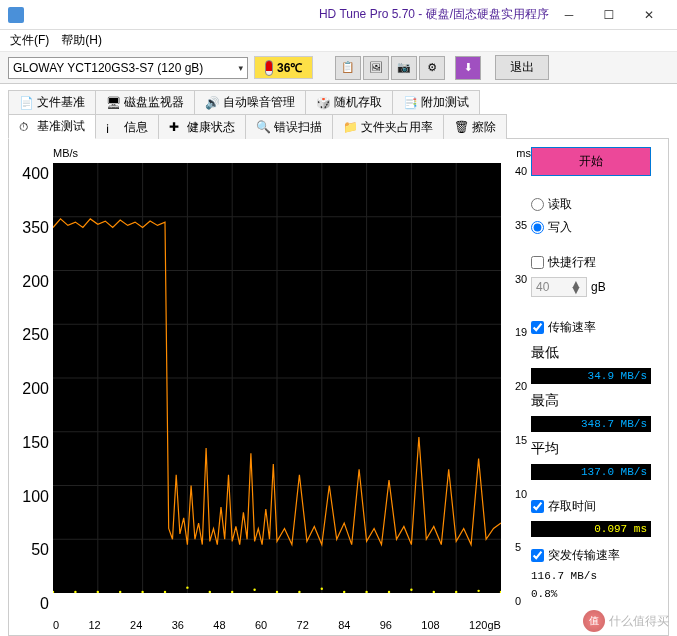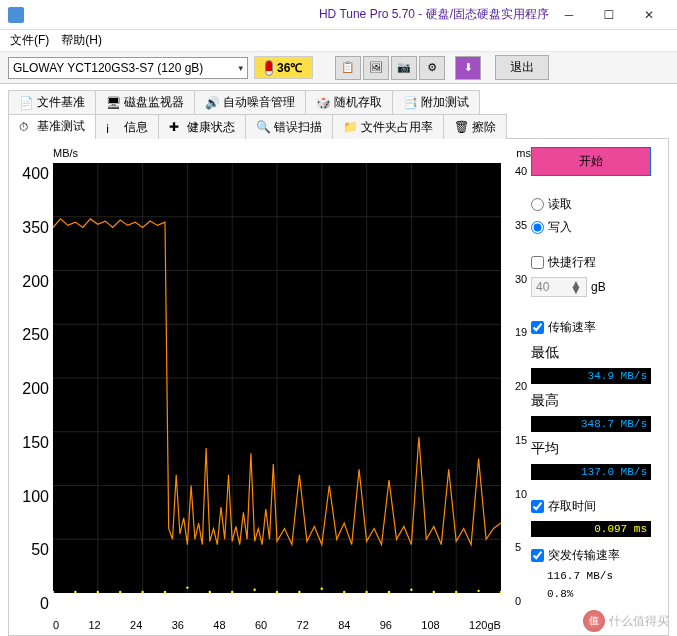--- a/index.html
+++ b/index.html
@@ -37,21 +37,21 @@
 .side-panel { width: 120px; display: flex; flex-direction: column; gap: 6px; }
 .btn { padding: 5px 0; border: 1px solid #0078d7; background: #ec4899; text-align: center; cursor: pointer; }
 .radio-row, .check-row { display: flex; align-items: center; gap: 4px; }
 .radio-row input, .check-row input { margin: 0; }
 .spin-row { display: flex; align-items: center; gap: 4px; }
 .spinner { width: 56px; height: 20px; border: 1px solid #ccc; display: flex; align-items: center; padding: 0 4px; justify-content: space-between; background: #f5f5f5; color: #888; }
 .spinner .arrows { display: flex; flex-direction: column; font-size: 6px; line-height: 6px; color: #666; }
 .stat-label { font-size: 14px; margin-top: 2px; }
 .stat-val { background: #000; color: #0af; font-family: "Courier New", monospace; padding: 2px 4px; font-size: 11px; text-align: right; }
 .stat-val.yellow { color: #ff0; }
-.stat-val.plain { background: transparent; color: #000; text-align: left; padding: 0; margin-left: 16px; }
+.stat-val.plain { background: transparent; color: #000; text-align: left; padding: 0; }
 .watermark { position: absolute; right: 8px; bottom: 4px; opacity: 0.6; display: flex; align-items: center; gap: 4px; color: #888; font-size: 12px; pointer-events: none; }
 .watermark .logo { width: 22px; height: 22px; border-radius: 50%; background: radial-gradient(#e33, #a00); display: flex; align-items: center; justify-content: center; color: #fff; font-size: 10px; }
 svg.plot { position: absolute; left: 0; top: 0; width: 100%; height: 100%; }
 </style>
 </head>
 <body>
 
 <div class="titlebar">
   <div class="icon"></div>
   <div class="title">HD Tune Pro 5.70 - 硬盘/固态硬盘实用程序</div>

